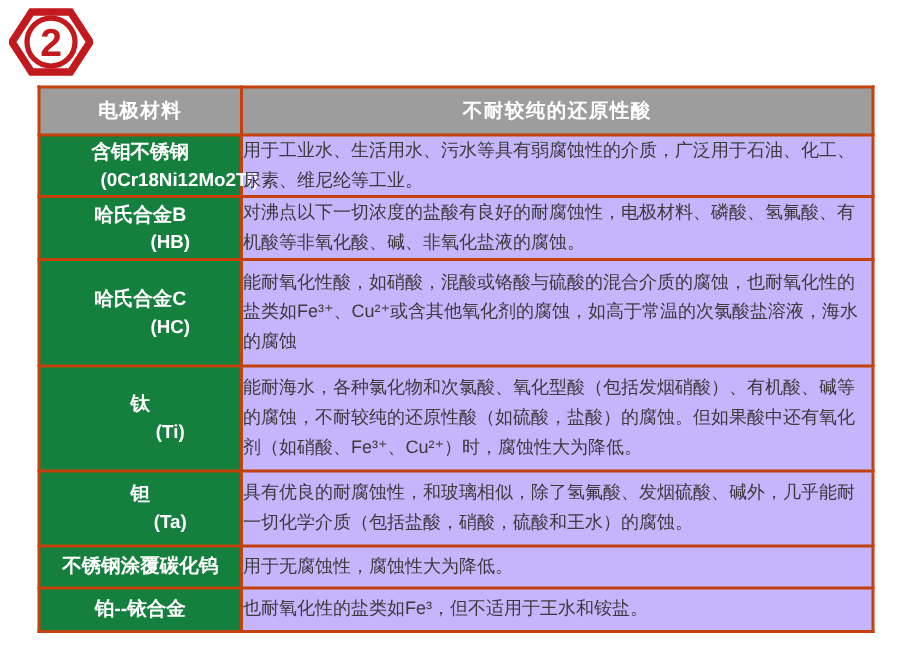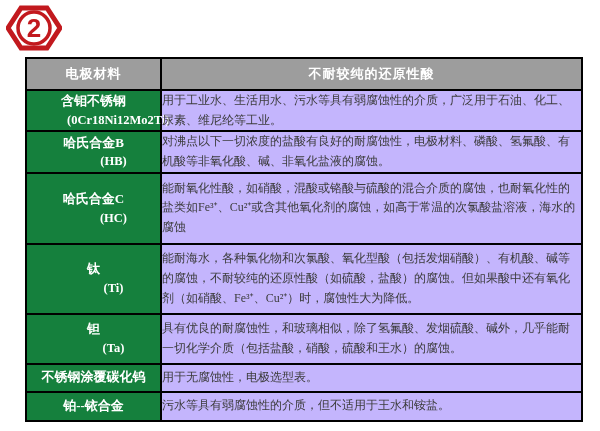--- a/index.html
+++ b/index.html
@@ -18,21 +18,21 @@
     color:#ffffff;font-size:20px;font-weight:bold;letter-spacing:2px;line-height:1;
   }
   .badge{position:absolute;left:6px;top:4px;z-index:2;width:56px;height:48px;}
   
   table.sel{
     position:absolute;left:25px;top:57px;width:558px;
     border-collapse:collapse;table-layout:fixed;
     border:2px solid #3a3a3a;
   }
   table.sel td,table.sel th{
-    border:2px solid #000000;vertical-align:middle;padding:0;font-family:Liberation Serif, serif;
+    border:2px solid #c2410c;vertical-align:middle;padding:0;
   }
   th.mat-h{width:133px;}
   thead th{
     background:#9d9d9d;color:#ffffff;font-size:13px;font-weight:bold;
     text-align:center;height:30px;letter-spacing:1px;
   }
   td.mat{
     background:#15803d;color:#ffffff;font-weight:bold;text-align:center;
     font-size:13px;line-height:1.45;
   }
@@ -97,23 +97,23 @@
         <span>钽</span>
         <span class="code">(Ta)</span>
       </td>
       <td class="desc">具有优良的耐腐蚀性，和玻璃相似，除了氢氟酸、发烟硫酸、碱外，几乎能耐一切化学介质（包括盐酸，硝酸，硫酸和王水）的腐蚀。</td>
     </tr>
     <tr class="r6">
       <td class="mat">
         <span>不锈钢涂覆碳化钨</span>
         
       </td>
-      <td class="desc">用于无腐蚀性，电极选型表。</td>
+      <td class="desc">用于无腐蚀性，腐蚀性大为降低。</td>
     </tr>
     <tr class="r7">
       <td class="mat">
         <span>铂--铱合金</span>
         
       </td>
-      <td class="desc">污水等具有弱腐蚀性的介质，但不适用于王水和铵盐。</td>
+      <td class="desc">也耐氧化性的盐类如Fe³，但不适用于王水和铵盐。</td>
     </tr>
   </tbody>
 </table>
 
 </body></html>

